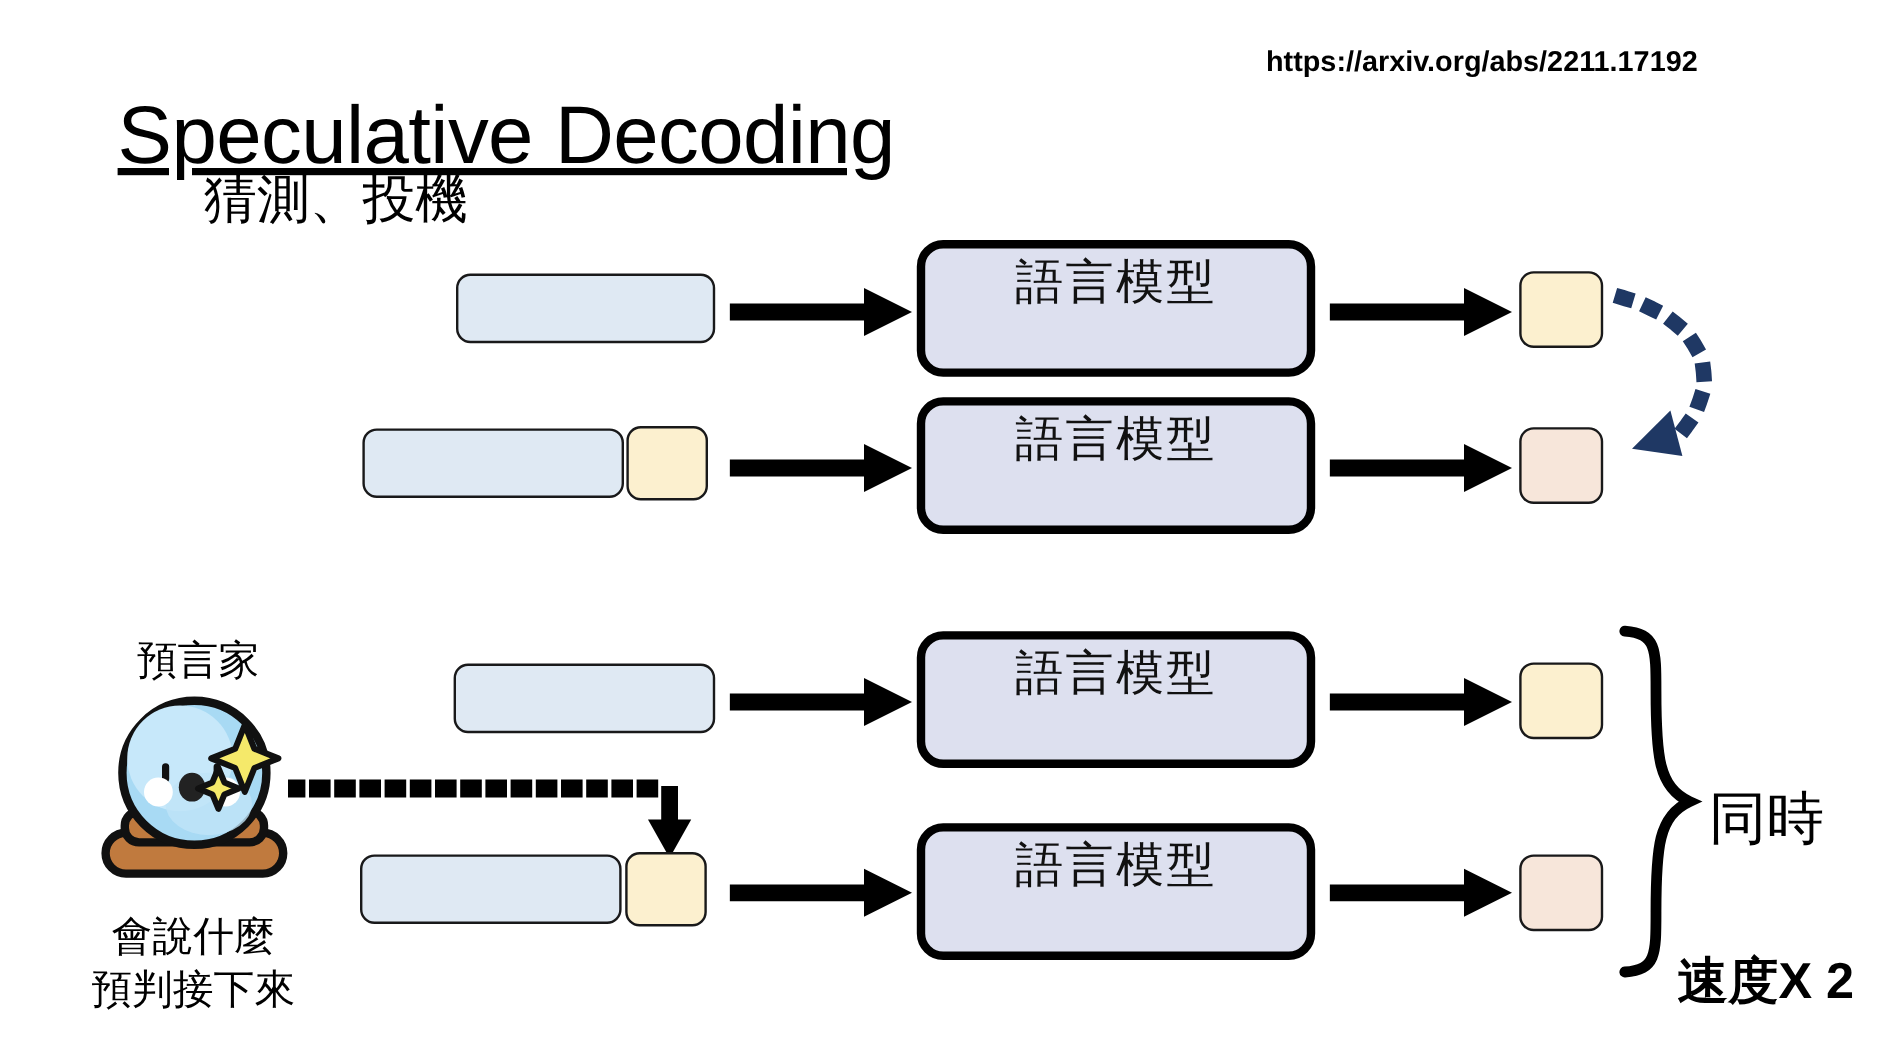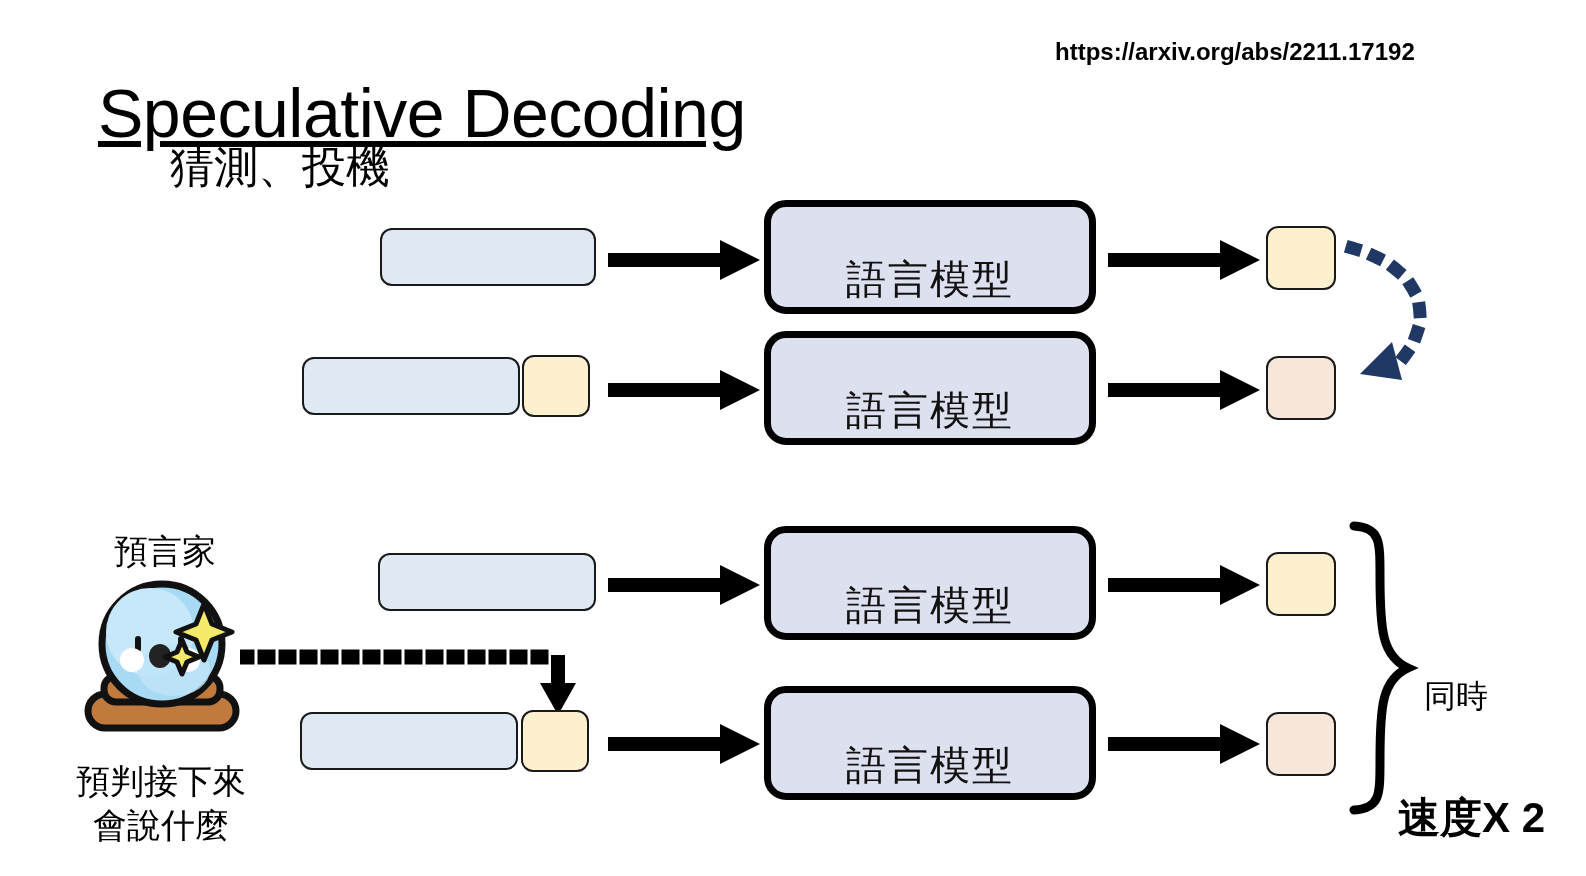--- a/index.html
+++ b/index.html
@@ -63,21 +63,21 @@
     border: 2px solid #19191a;
     border-radius: 12px;
     box-sizing: border-box;
   }
   .lmbox {
     background: #dde0ef;
     border: 7px solid #000000;
     border-radius: 22px;
     box-sizing: border-box;
     display: flex;
-    align-items: flex-end;
+    align-items: flex-start;
     justify-content: center;
     font-size: 40px;
     letter-spacing: 2px;
     color: #111;
   }
 
   
   .arrow {
     height: 60px;
     display: block;
@@ -90,23 +90,22 @@
     white-space: nowrap;
     text-align: center;
     margin-top: 11px;
   }
   #speed-label {
     font-size: 42px;
     font-weight: bold;
     white-space: nowrap;
   }
   #simul-label {
-    font-size: 32px;
-    white-space: nowrap;
-    margin-top: 25px;
+    font-size: 48px;
+    white-space: nowrap;
   }
 </style>
 </head>
 <body>
 
 <div class="abs" id="refs">
   <div>https://arxiv.org/abs/2211.17192</div>
 </div>
 
 <div class="abs" id="title">Speculative Decoding</div>
@@ -182,22 +181,22 @@
 
     <ellipse cx="82" cy="78" rx="11" ry="12" fill="#222"></ellipse>
 
     <path d="M126 26 L134 46 L154 54 L134 62 L126 82 L118 62 L98 54 L118 46 Z" fill="#f5e96a" stroke="#111" stroke-width="5" stroke-linejoin="round"></path>
 
     <path d="M104 62 L109 74 L121 79 L109 84 L104 96 L99 84 L87 79 L99 74 Z" fill="#f5e96a" stroke="#111" stroke-width="5" stroke-linejoin="round"></path>
   </svg>
 </div>
 
 <div class="abs cnlabel" style="left:36px; top:748px; width:250px;">
+  <div>會說什麼</div>
   <div>預判接下來</div>
-  <div>會說什麼</div>
 </div>
 
 <div class="abs" style="left:240px; top:645px; width:340px; height:85px;">
   <svg width="340" height="85" viewBox="0 0 340 85">
     <path d="M4 12 H318" fill="none" stroke="#000" stroke-width="15" stroke-dasharray="3 18" stroke-linecap="square"></path>
     <path d="M318 10 V40" fill="none" stroke="#000" stroke-width="14"></path>
     <path d="M300 38 L336 38 L318 70 Z" fill="#000"></path>
   </svg>
 </div>
 

